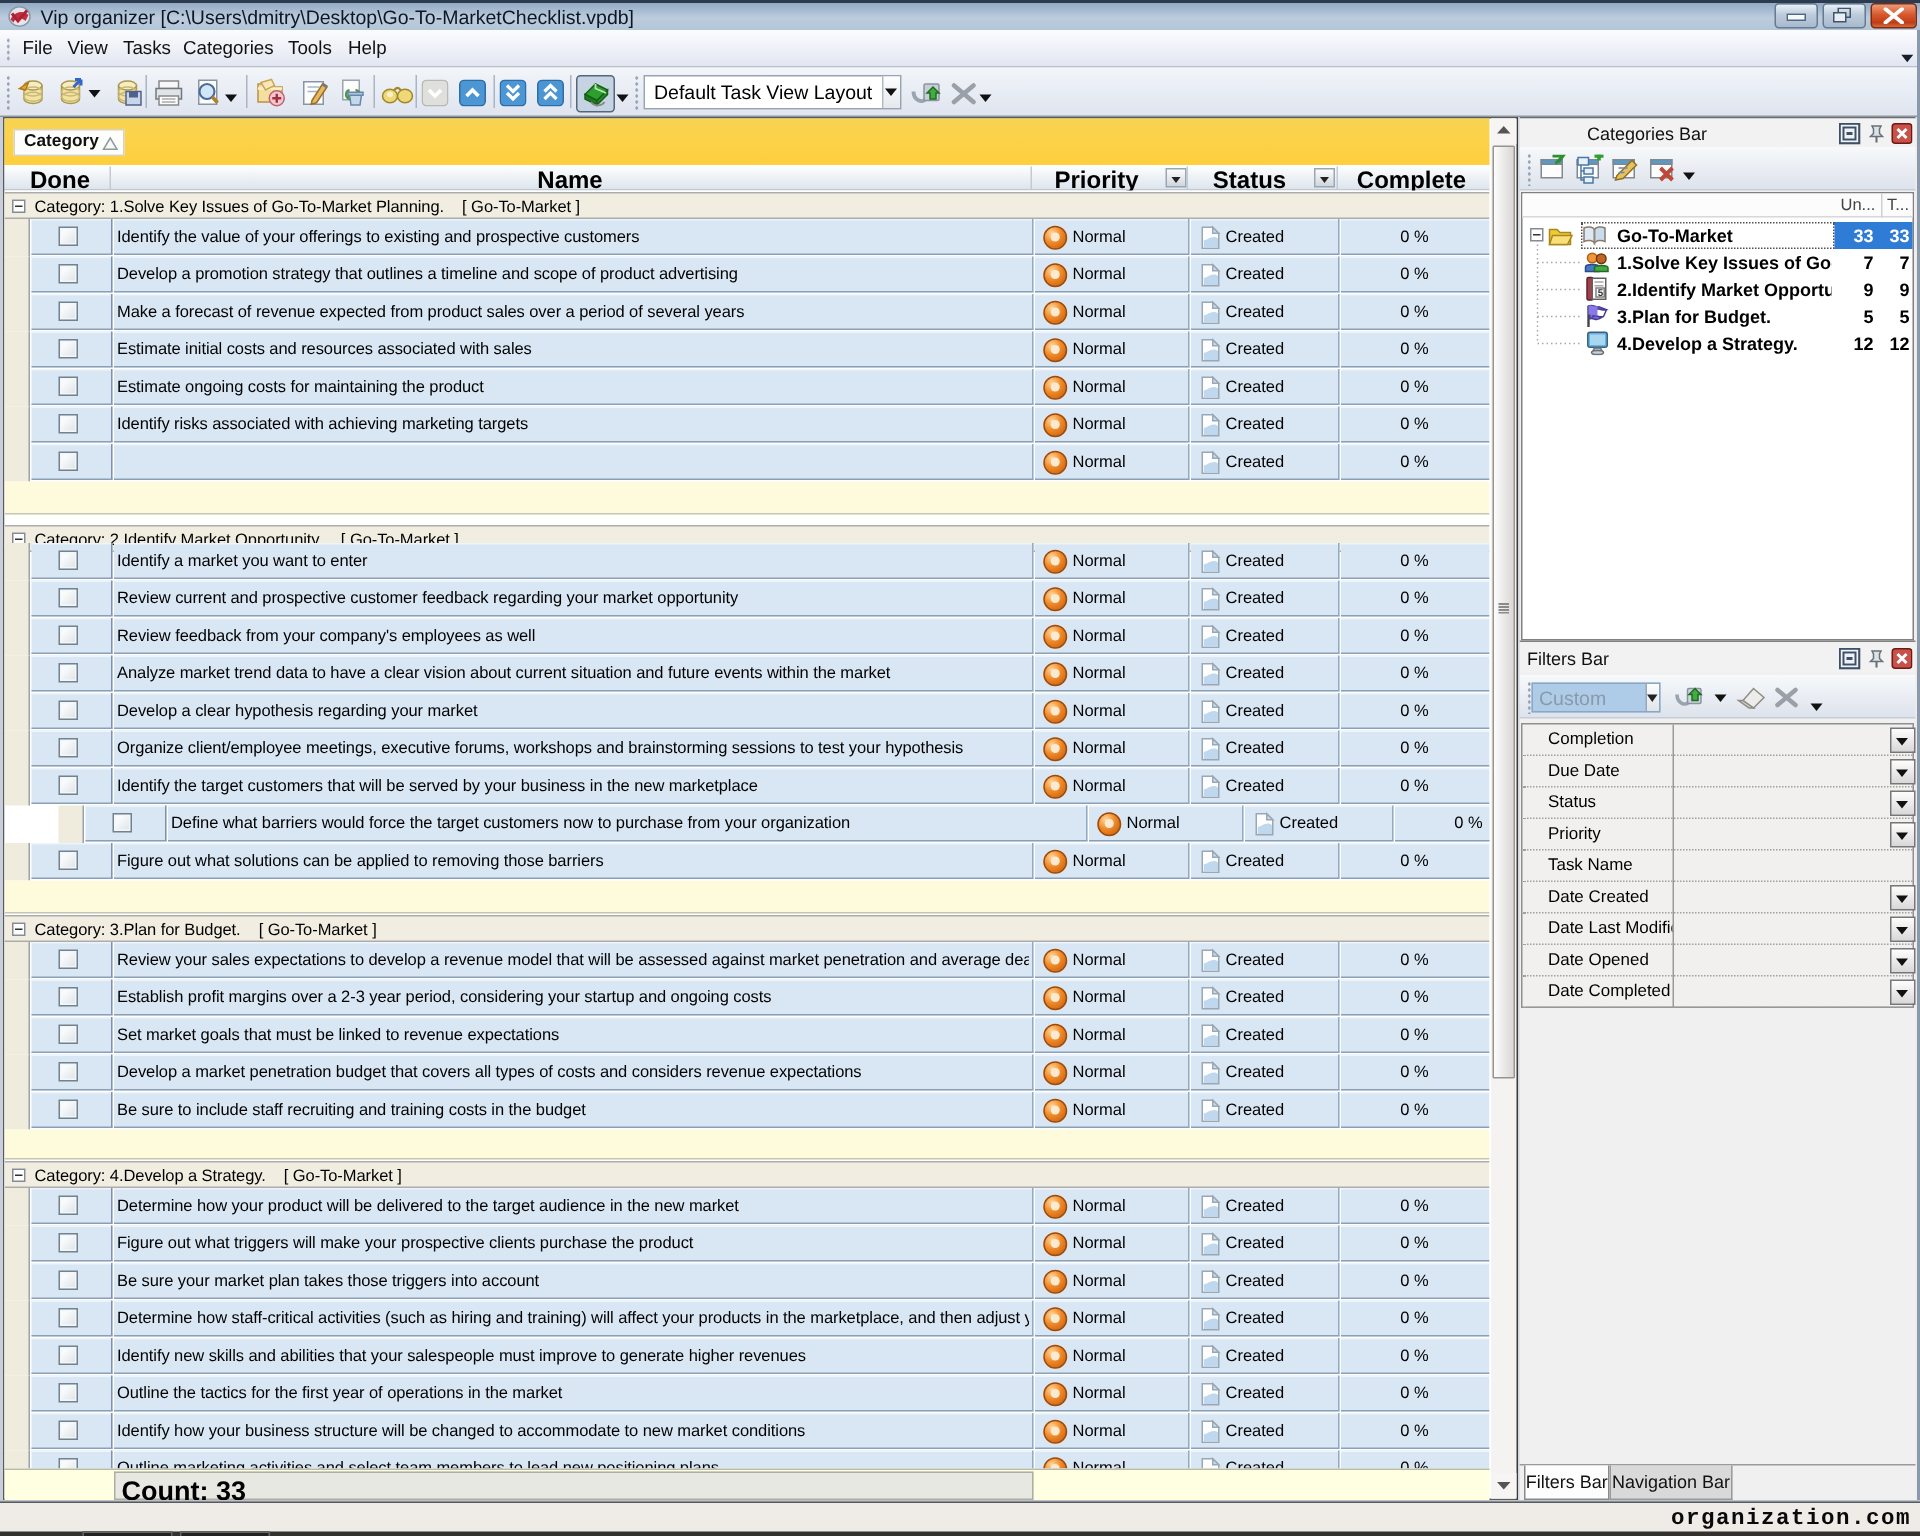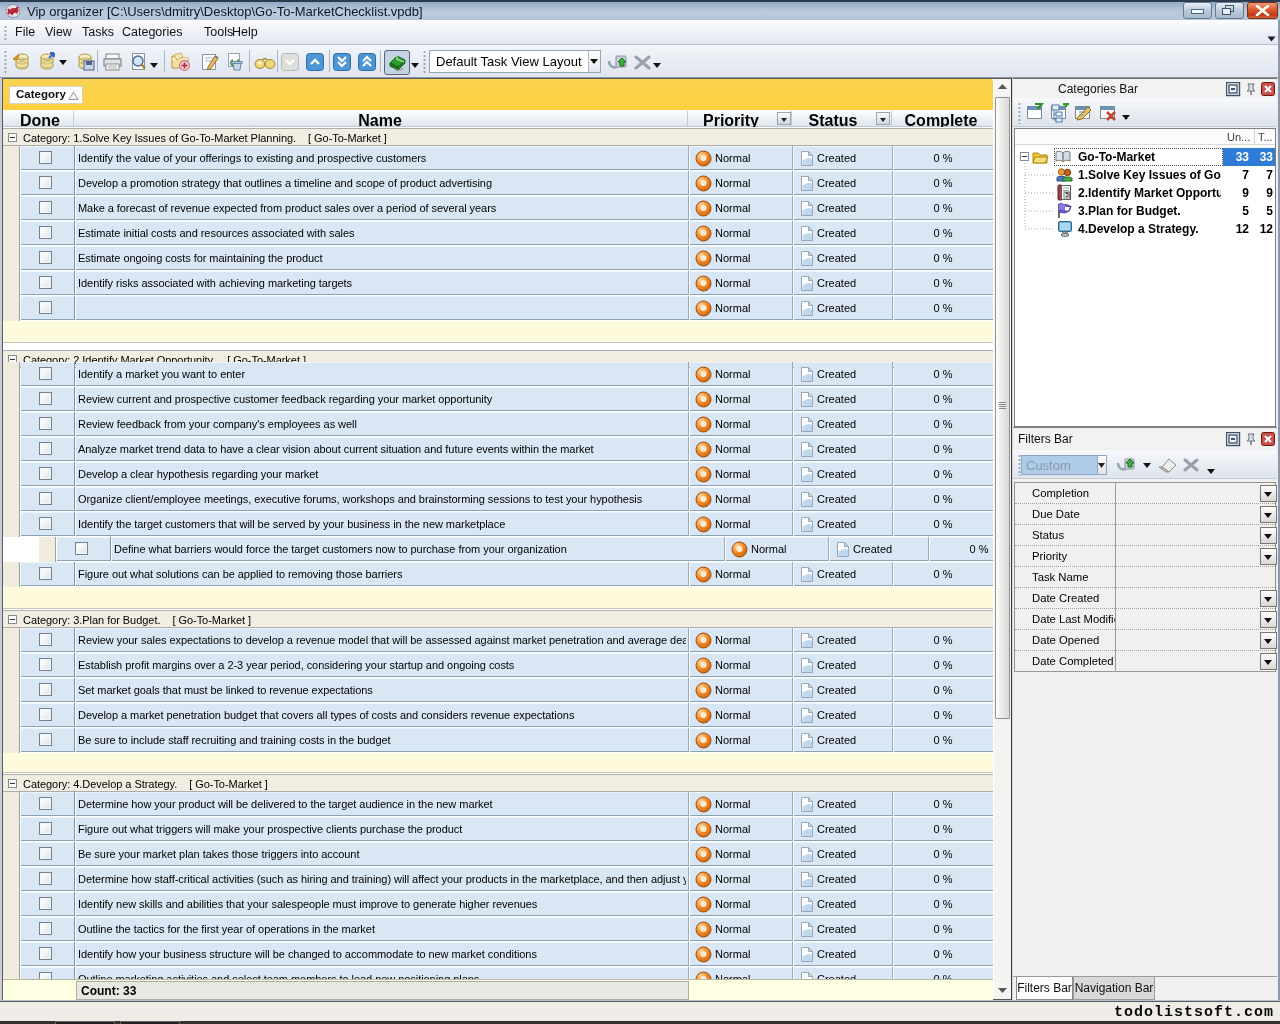--- a/index.html
+++ b/index.html
@@ -33,21 +33,21 @@
 .indent{position:absolute;left:0;top:0;width:17px;height:25px;background:#EFECDD;border-right:1px solid #9AA2AA;}
 .tcell{position:absolute;top:0;height:24px;background:#D9E7F4;border-bottom:1px solid #8AA0B5;box-shadow:inset 0 1px 0 #EDF4FB;}
 .cbx{position:absolute;left:36px;top:5px;width:13px;height:13px;border:1px solid #72828F;background:linear-gradient(135deg,#F8FAFB 30%,#DDE2E6);box-shadow:inset 0 0 0 1px #F4F7F9;}
 
 .ttext{position:absolute;left:75px;top:6px;width:608px;overflow:hidden;font-size:11px;letter-spacing:-0.05px;color:#000;white-space:nowrap;}
 .ptext{position:absolute;left:712px;top:6px;font-size:11px;color:#000;}
 .stext{position:absolute;left:814px;top:6px;font-size:11px;color:#000;}
 .ctext{position:absolute;left:890px;width:100px;top:6px;font-size:11px;color:#000;text-align:center;}
 .spacer{position:absolute;left:0;width:990px;background:#FDFBDC;border-bottom:1px solid #C6C6B8;}
 #countrow{left:0;top:900px;width:990px;height:22px;background:#FFFFE1;border-top:1px solid #B9B9A9;}
-#countbox{position:absolute;left:73px;top:1px;width:613px;height:19px;background:#E8E8E3;border:1px solid #ADADA2;font-weight:bold;font-size:12px;color:#000;padding:2px 0 0 4px;}
+#countbox{position:absolute;left:73px;top:1px;width:613px;height:19px;background:#E8E8E3;border:1px solid #ADADA2;font-weight:bold;font-size:18px;color:#000;padding:2px 0 0 4px;}
 
 #vscroll{left:991px;top:0px;width:17px;height:920px;background:#F4F3F1;}
 .sbtn{position:absolute;left:0;width:17px;height:17px;background:#F6F5F3;}
 #vthumb{position:absolute;left:1px;top:18px;width:15px;height:622px;background:linear-gradient(90deg,#FDFDFD,#D9D7D5);border:1px solid #97938E;border-radius:1px;}
 #vthumb:after{content:"";position:absolute;left:3px;top:304px;width:7px;height:7px;background:repeating-linear-gradient(#8E8A85 0 1px,transparent 1px 2px);}
 
 #rpanel{left:1013px;top:78px;width:264px;height:922px;background:#F0F0F0;border-top:1px solid #6B6F74;}
 .ptitle{position:absolute;left:5px;font-size:12px;color:#111;}
 .barhdr{position:absolute;left:0;width:264px;height:19px;background:#F2F2F2;}
 .bartb{position:absolute;left:0;width:264px;height:29px;background:linear-gradient(#F7F9FB,#DDE3EC);border-bottom:1px solid #C6CDD8;}
@@ -89,21 +89,21 @@
 <div class="abs winbtn" style="left:1247px;width:31px;background:linear-gradient(#ED9B76,#D9592E 45%,#C03C16 80%,#D46A3C);border:1px solid #7E2A10;"></div>
 <svg class="abs" style="left:1255px;top:5px" width="15" height="11">
 <path d="M2,1 L13,10 M13,1 L2,10" stroke="#FFFFFF" stroke-width="2.6" stroke-linecap="round"></path>
 </svg>
 <div class="abs" id="menubar"></div>
 <div class="grip" style="left:4px;top:25px;height:16px;"></div>
 <div class="menuitem" style="left:15px;">File</div>
 <div class="menuitem" style="left:45px;">View</div>
 <div class="menuitem" style="left:82px;">Tasks</div>
 <div class="menuitem" style="left:122px;">Categories</div>
-<div class="menuitem" style="left:204px;text-align:center;">Tools</div>
+<div class="menuitem" style="left:192px;text-align:center;">Tools</div>
 <div class="menuitem" style="left:232px;">Help</div>
 <svg class="abs" style="left:1267px;top:36px" width="9" height="7">
       <path d="M0.5,0.5 L8.5,0.5 L4.5,5.5 Z" fill="#16202C"></path>
     </svg>
 <div class="abs" id="toolbar"></div>
 <div class="grip" style="left:4px;top:50px;height:24px;"></div>
 <svg class="abs" style="left:12px;top:52px" width="20" height="20">
       <path d="M4,5 L4,14 A6,3 0 0 0 16,14 L16,5 Z" fill="#F2E3A0" stroke="#A89850"></path>
       <ellipse cx="10" cy="5" rx="6" ry="3" fill="#F8EDC0" stroke="#A89850"></ellipse>
       <ellipse cx="10" cy="9" rx="6" ry="3" fill="none" stroke="#C8B878"></ellipse>
@@ -1315,17 +1315,17 @@
 <div class="abs" id="tabs">
 <div class="tab" style="left:3px;width:57px;background:#FDFDFD;border:1px solid #8A8A8A;border-top:0;">Filters Bar</div>
 <div class="tab" style="left:60px;width:82px;background:#D9D9D9;border:1px solid #9A9A9A;border-top:0;">Navigation Bar</div>
 </div>
 </div>
 <div class="abs" style="left:0;top:78px;width:2px;height:924px;background:#C8CFDA;"></div>
 <div class="abs" style="left:1278px;top:20px;width:2px;height:982px;background:#8A99AC;"></div>
 <div class="abs" style="left:1012px;top:78px;width:1px;height:922px;background:#D0D5DE;"></div>
 <div class="abs" style="left:0;top:1000px;width:1280px;height:2px;background:#B9C2CE;border-bottom:1px solid #5A5A5A;"></div>
 <div class="abs" id="bottom">
-<div id="weburl">todolistsoft.com</div>
+<div id="weburl">organization.com</div>
 <div id="bottomdark"></div>
 <div style="position:absolute;left:55px;top:19px;width:60px;height:3px;background:#222;border-left:1px solid #666;border-right:1px solid #666;border-top:1px solid #666;"></div>
 <div style="position:absolute;left:120px;top:19px;width:60px;height:3px;background:#222;border-left:1px solid #666;border-right:1px solid #666;border-top:1px solid #666;"></div>
 </div>
 </div>
 </body></html>

